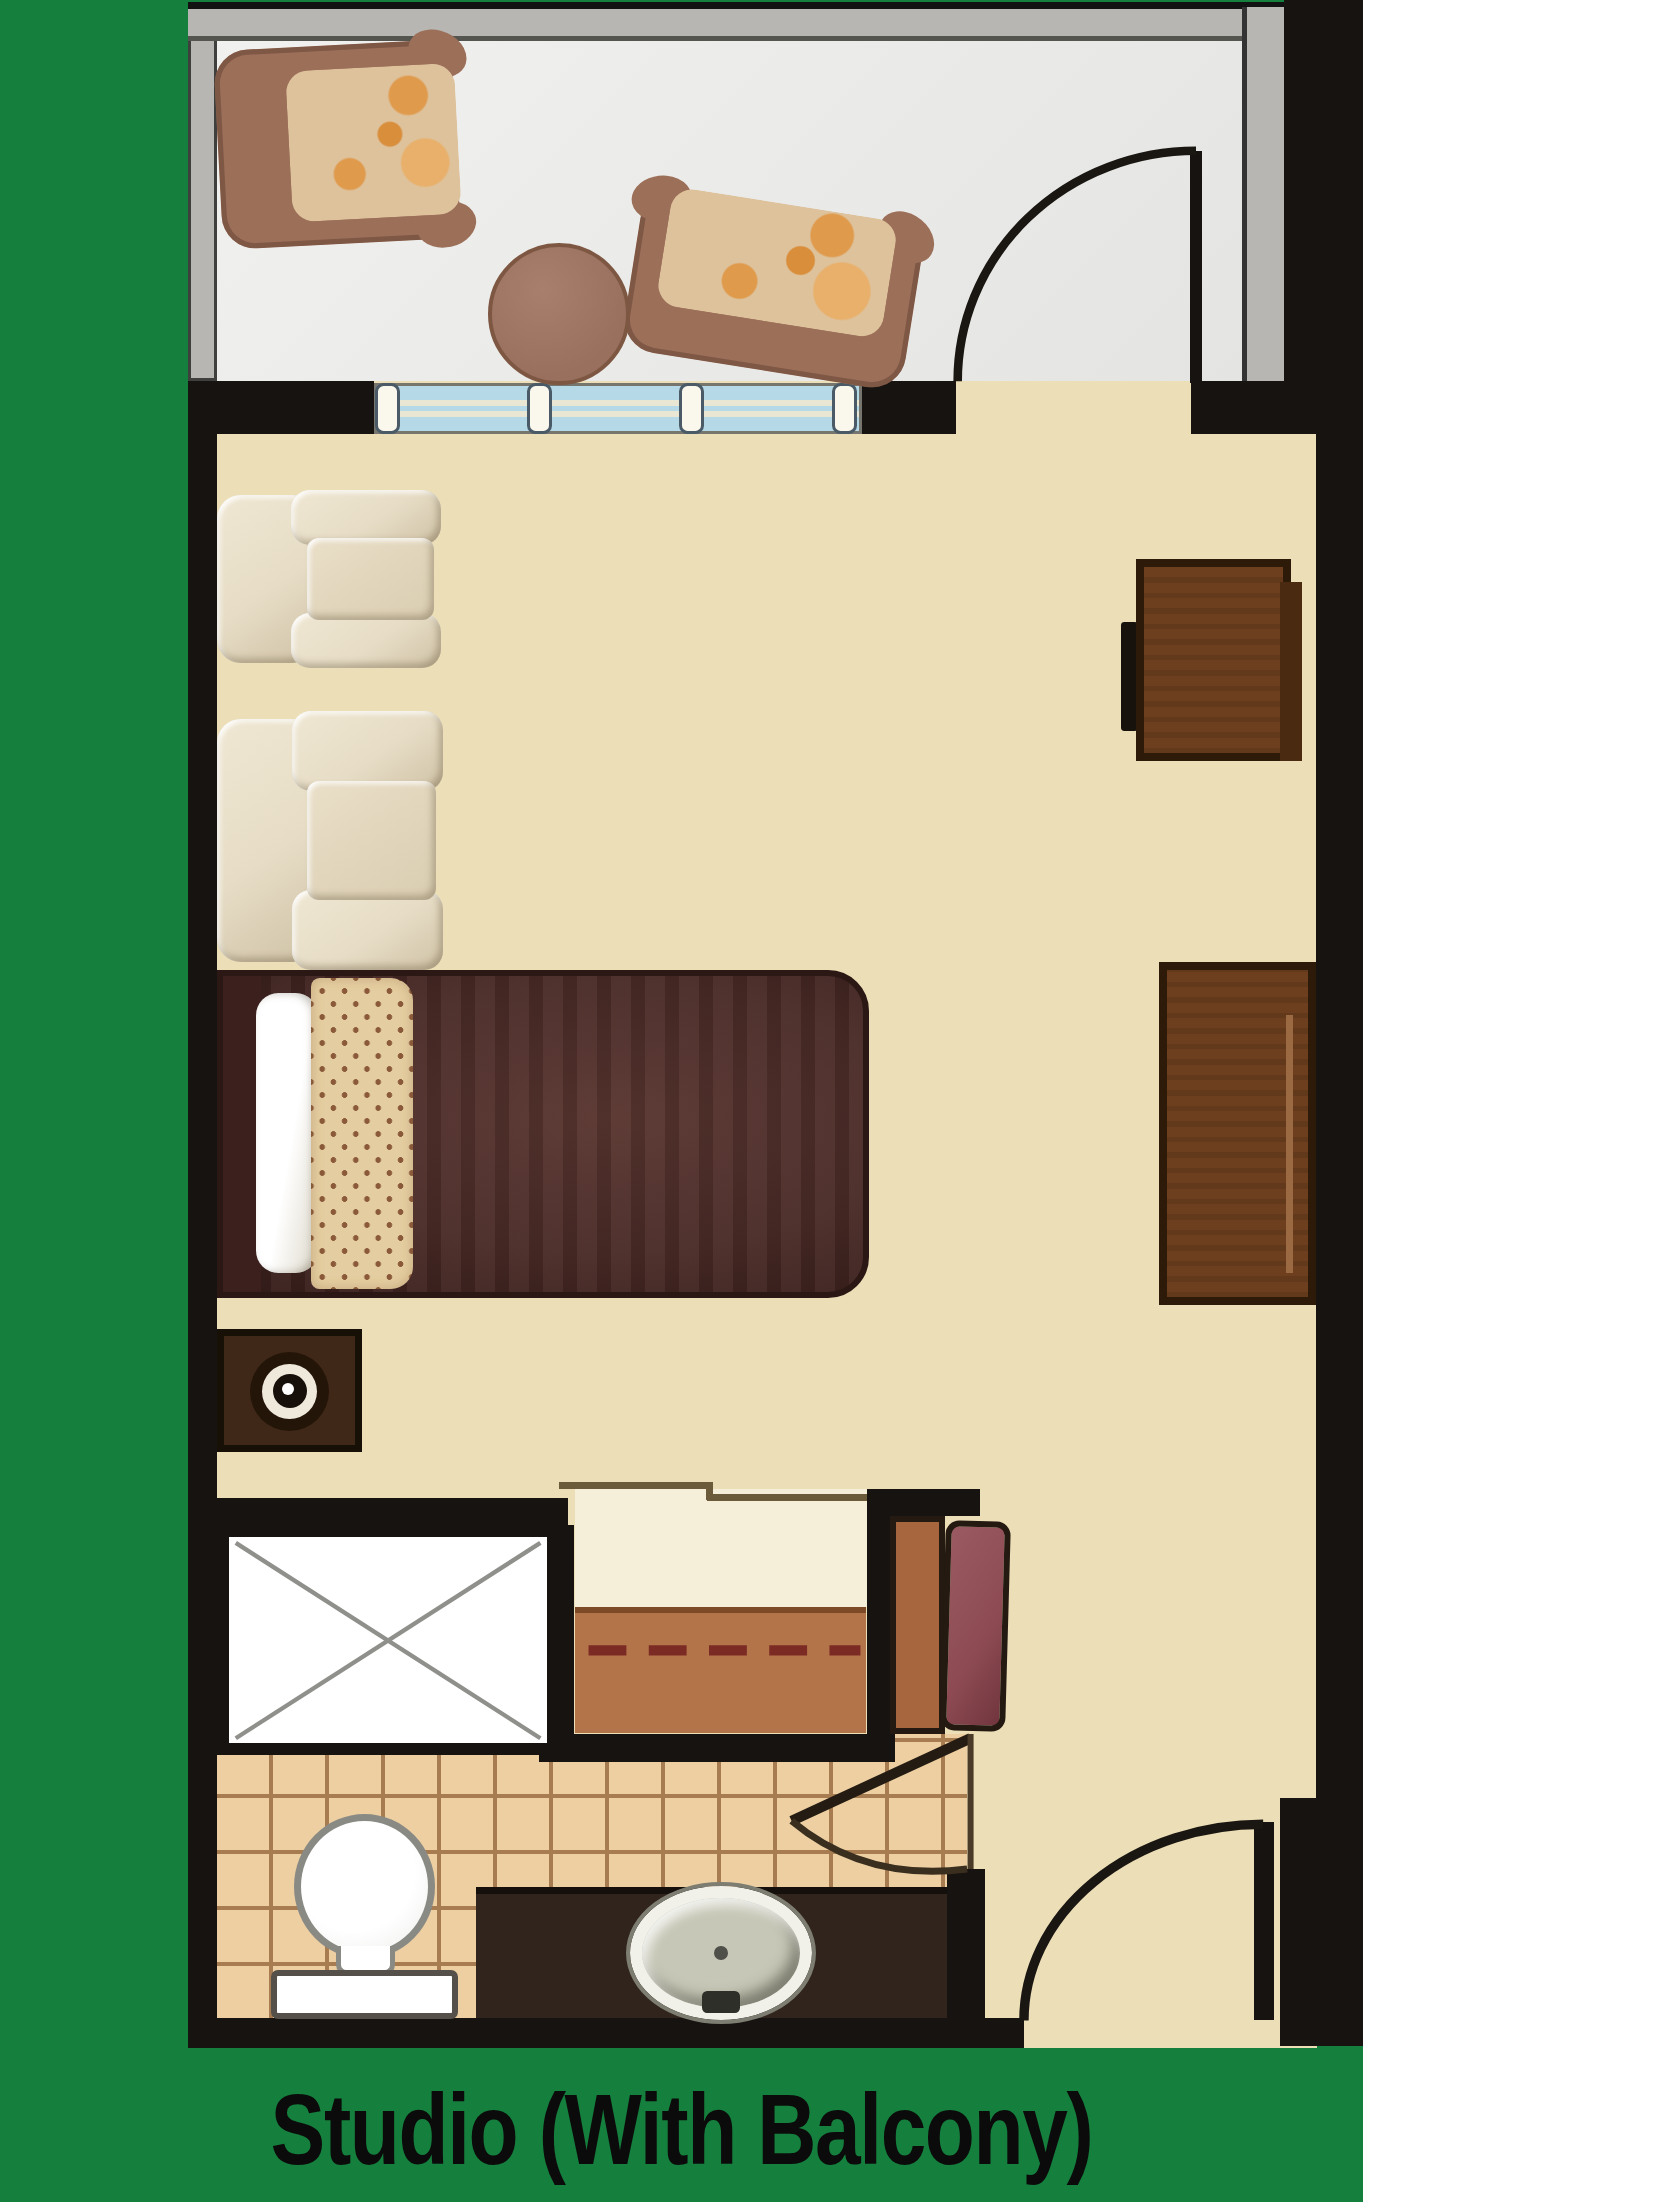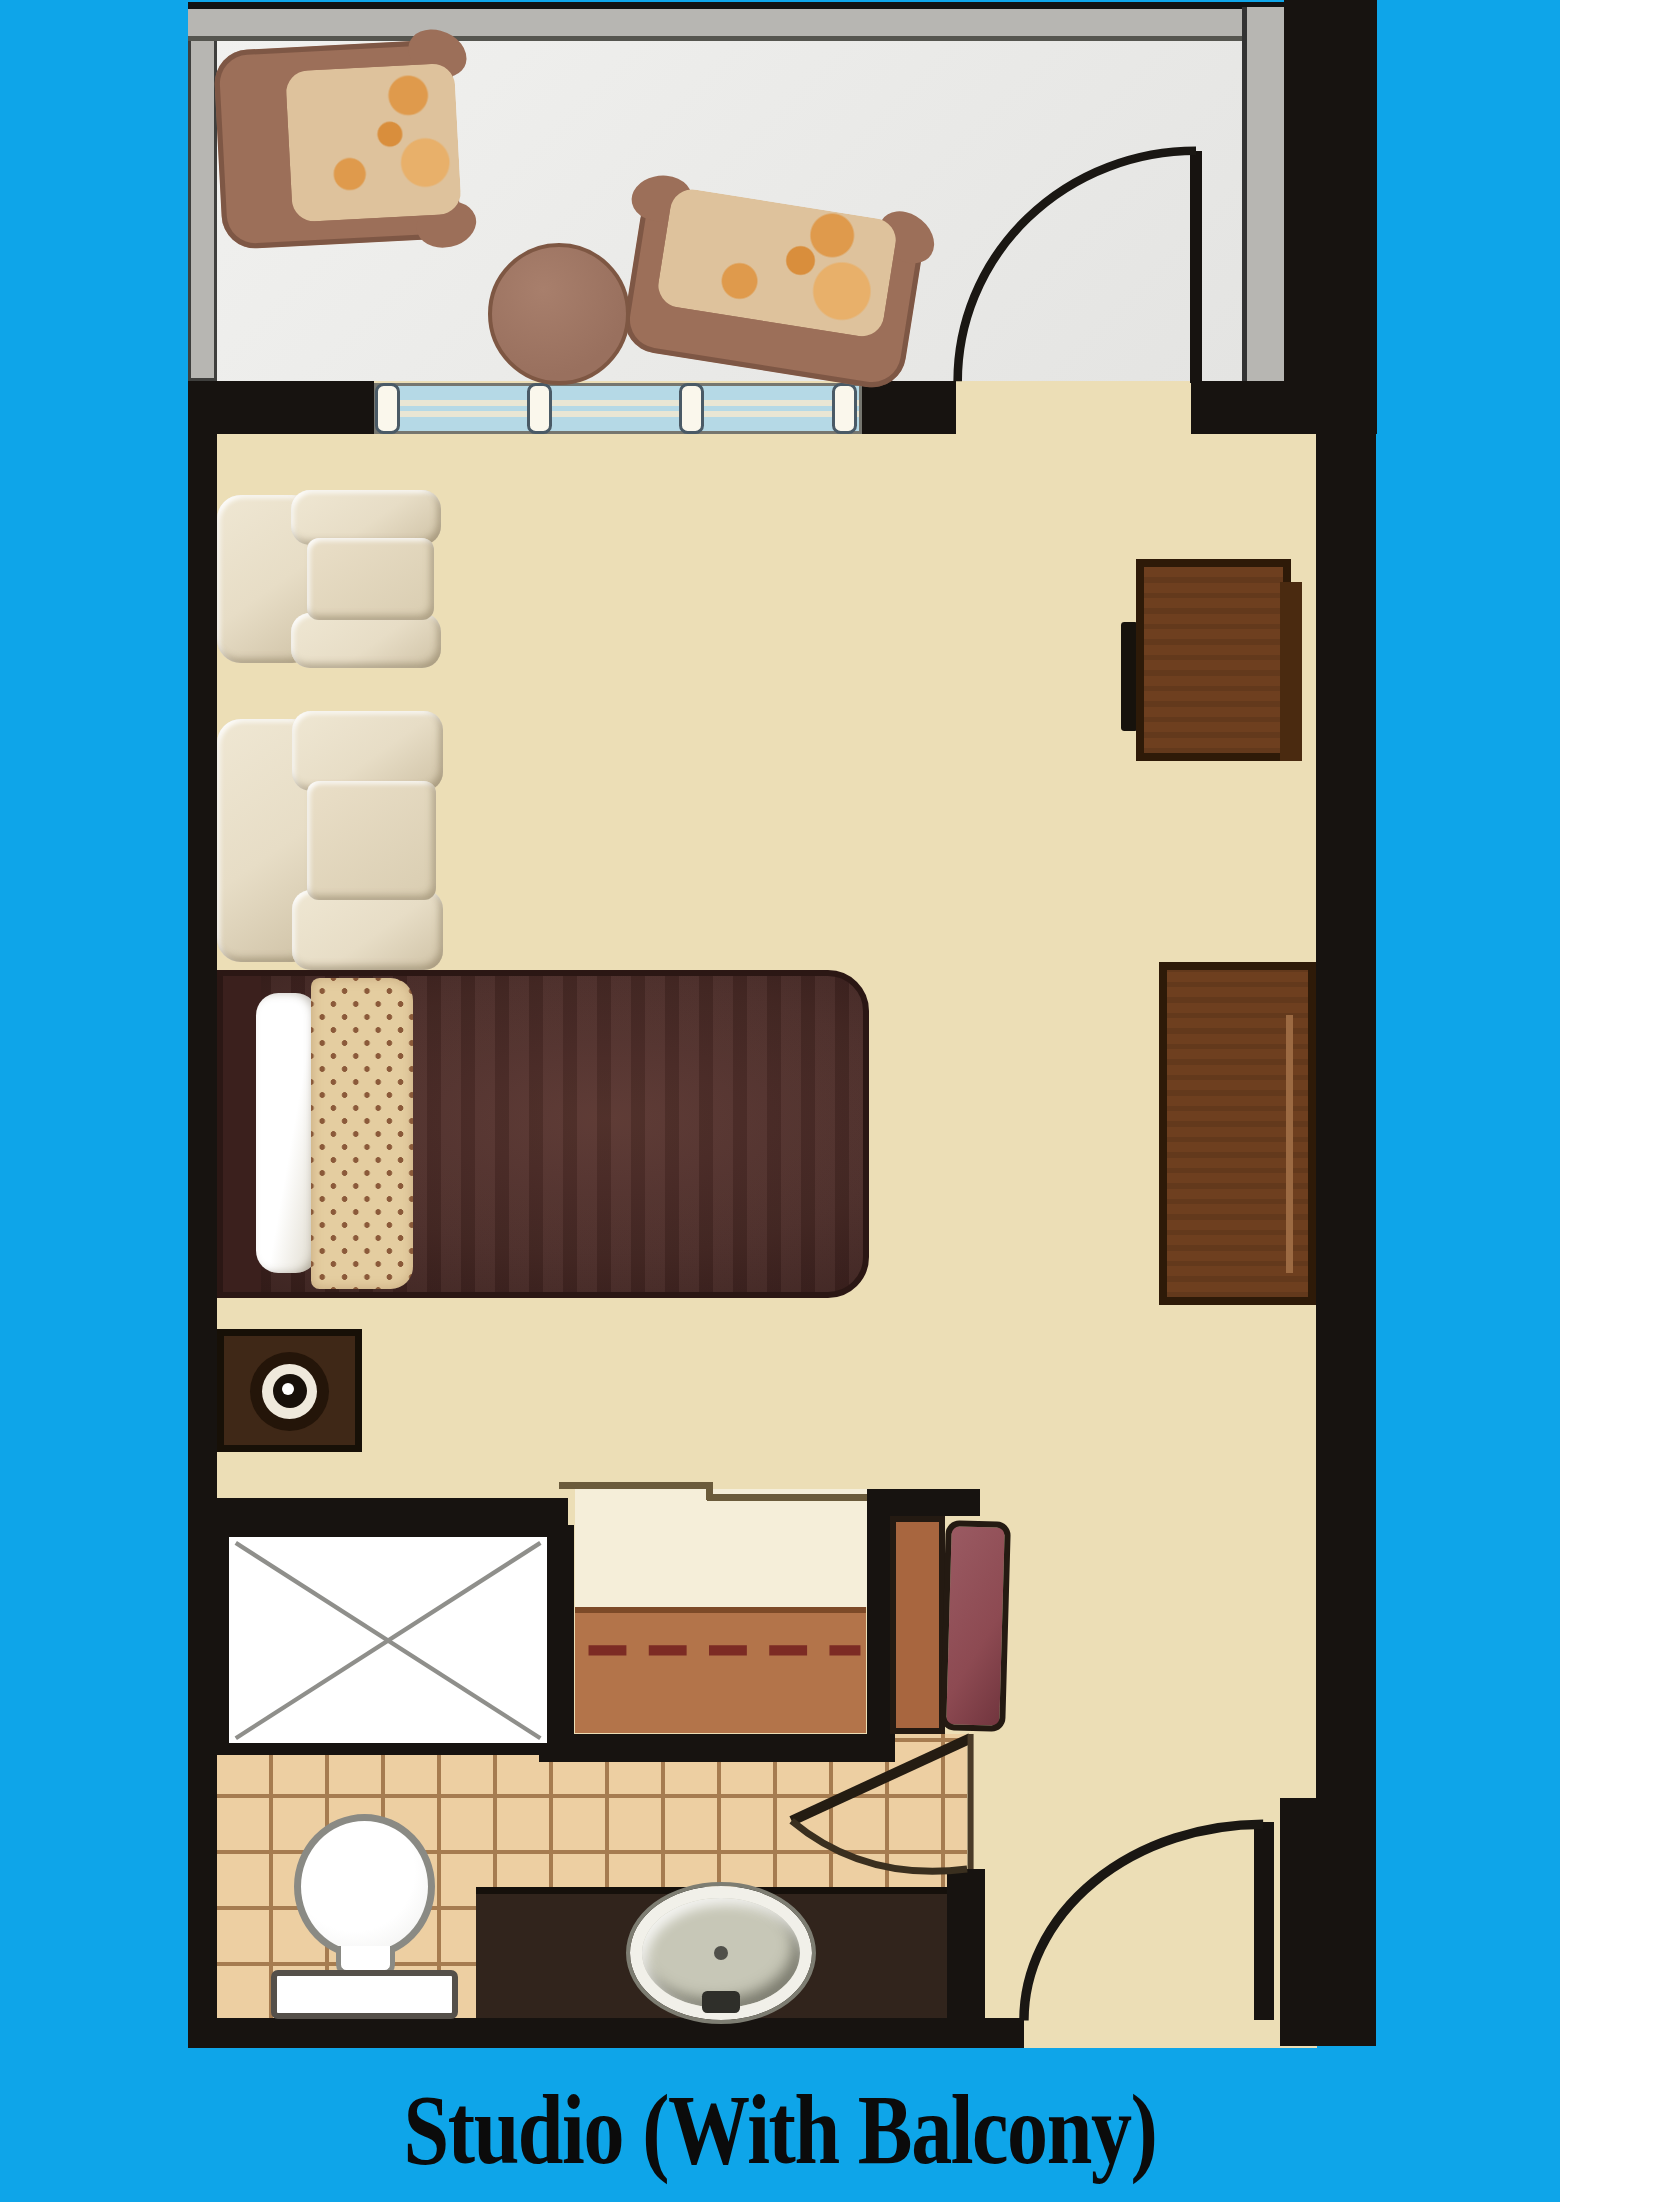--- a/index.html
+++ b/index.html
@@ -1,17 +1,17 @@
 <!DOCTYPE html>
 <html style="--wall: #171310; --balconyWallGray: #b7b6b2; --balconyFloor: #ebebe9; --floorTan: #ecdeb6; --closetFloor: #f5eed9; --closetMat: #b3744a; --rodRed: #7c2b24; --tileBg: #edcfa2; --tileLine: #a67c50; --glassBlue: #b5d9e6; --mullion: #faf7ec; --chairCream: #e7ddc6; --chairCreamShade: #cfc2a6; --patioBrown: #9c6f59; --patioCushion: #dec29c; --patioOrange: #df9a4c; --tableBrown: #99705e; --woodDark: #6e3f1f; --woodBorder: #2e1a08; --bedMaroon: #4a2b27; --bedDark: #361d1a; --pillowTrim: #e4cda0; --trimDot: #8b5a3a; --counterDark: #31241c; --benchMaroon: #8d4a52; --benchBaseBrown: #a8663f;font-size:13.8px"><head>
 <meta charset="utf-8">
 <style>
   html,body{margin:0;padding:0;background:#fff;}
-  .canvas{position:relative;width:1560px;height:2203px;background:#0ea5e9;overflow:hidden;
-          font-family:Liberation Serif, serif;}
+  .canvas{position:relative;width:1363px;height:2203px;background:#15803d;overflow:hidden;
+          font-family:Liberation Sans, sans-serif;}
   .abs{position:absolute;box-sizing:border-box;}
 
   
   .wall{background:var(--wall);}
   .gray-wall{background:var(--balconyWallGray);}
 
   
   .balcony-floor{background:linear-gradient(135deg,#f1f1ef 0%,var(--balconyFloor) 45%,#e4e4e2 100%);}
   .floor-tan{background:var(--floorTan);}
   .closet-floor{background:var(--closetFloor);}

